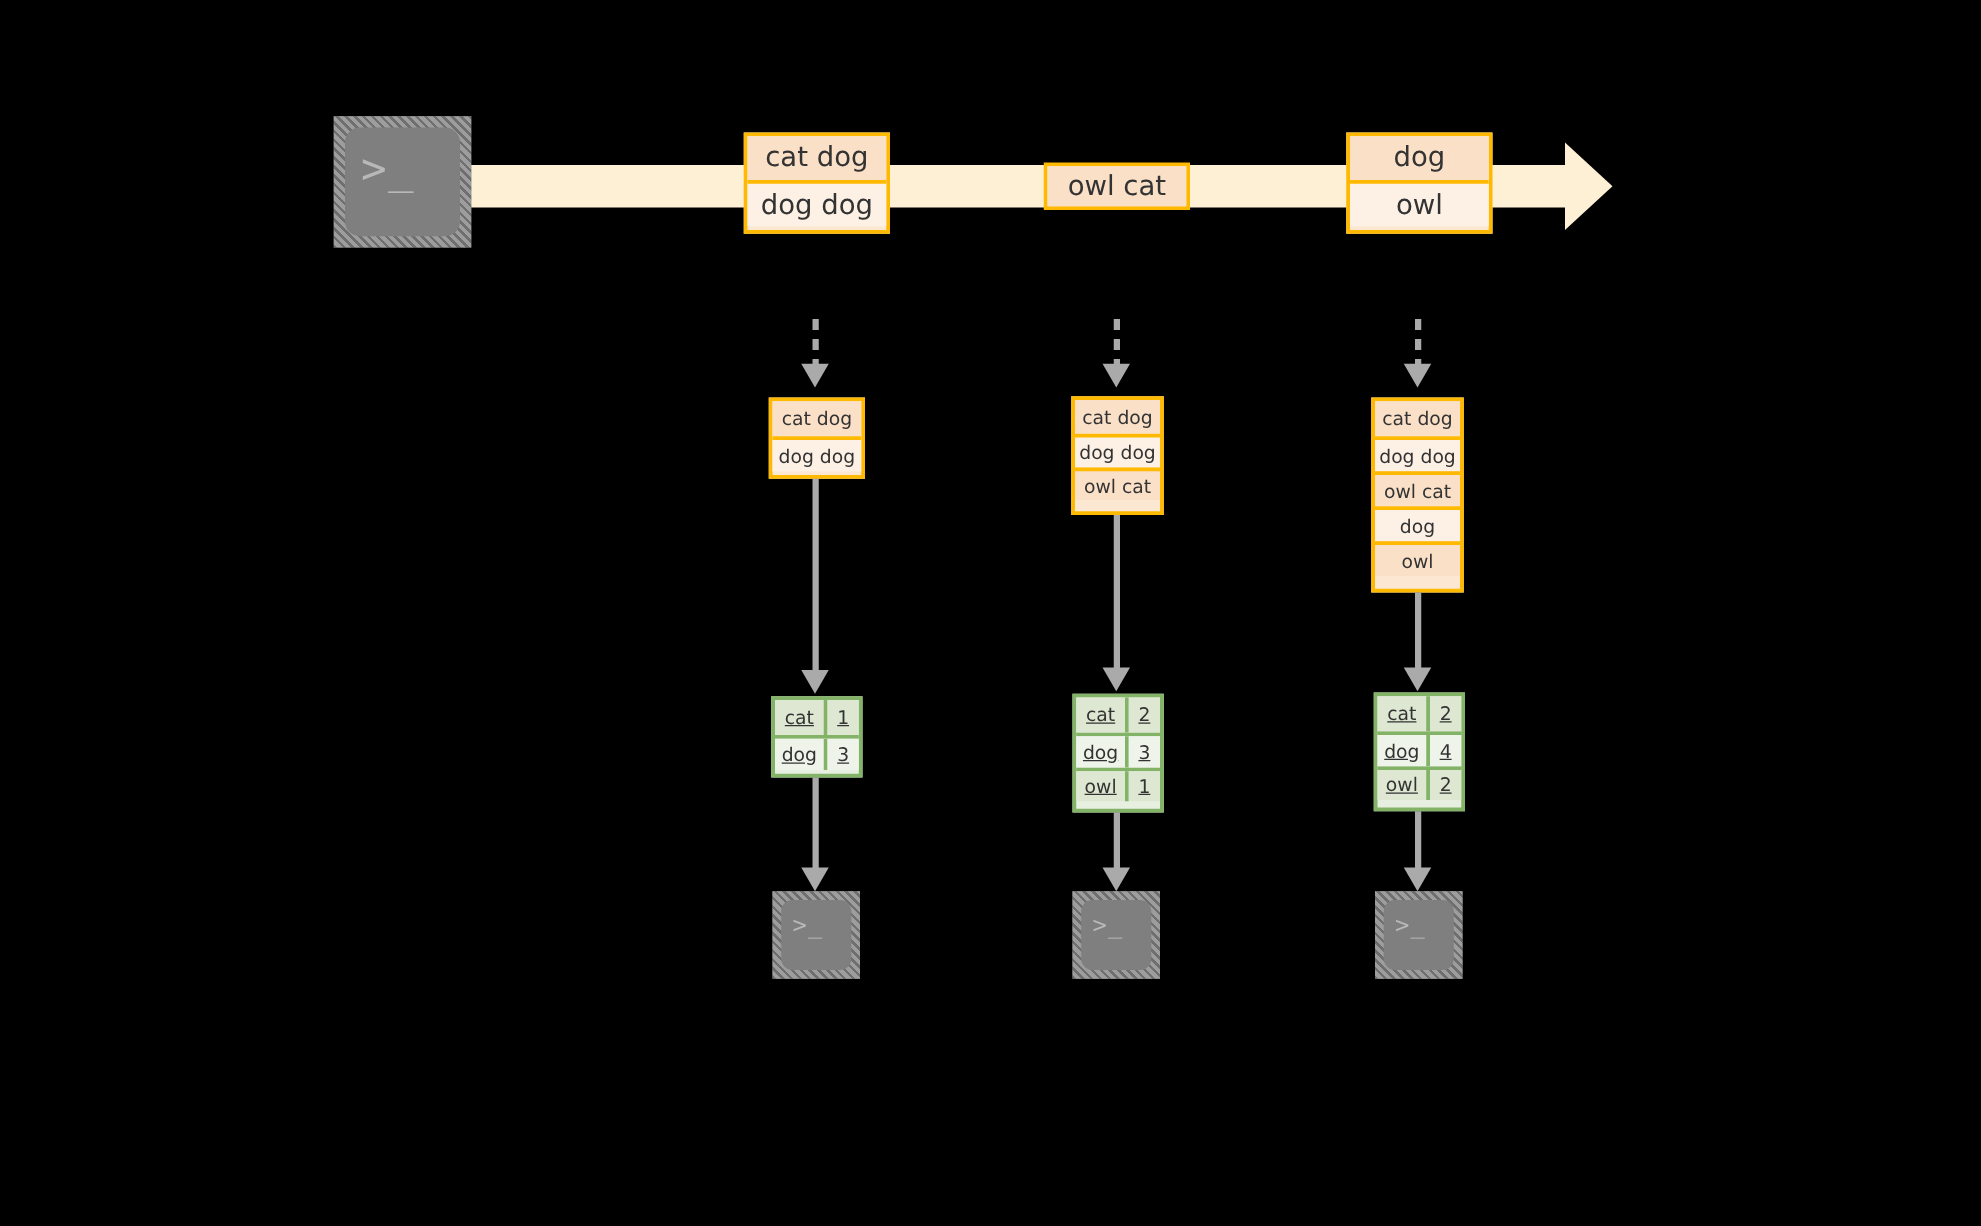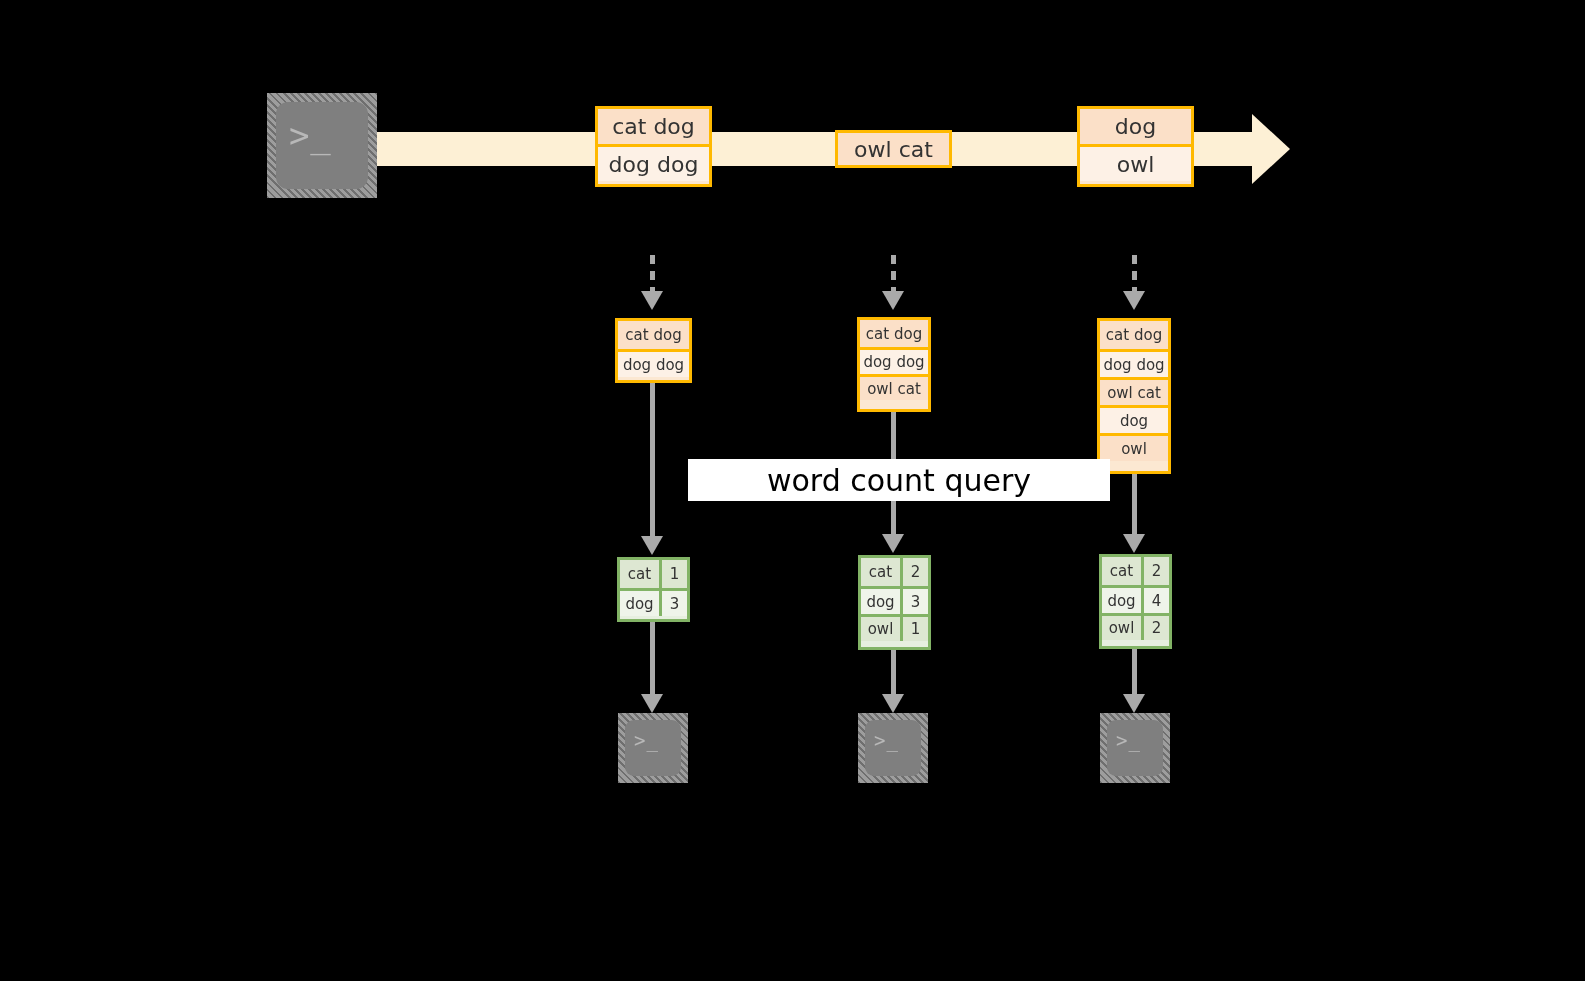--- a/index.html
+++ b/index.html
@@ -98,20 +98,21 @@
     box-sizing: border-box;
   }
   .gbox-row + .gbox-row { border-top: 3px solid #82B366; }
   .gcell {
     box-sizing: border-box;
     display: flex;
     align-items: center;
     justify-content: center;
     color: #333333;
     white-space: nowrap;
+    text-decoration: underline;
   }
   .gcell.key { border-right: 3px solid #82B366; }
   .gbox-row.shade-a .gcell { background: #DDE7D2; }
   .gbox-row.shade-b .gcell { background: #EFF4EA; }
 
   
   .conn {
     position: absolute;
     background: #AAAAAA;
     width: 5px;
@@ -270,15 +271,14 @@
 
   <div class="conn" style="left:1132px; top:649px; height:47px;"></div>
   <div class="conn-head" style="left:1123px; top:694px;"></div>
 
   <div class="term term-small" style="left:1100px; top:713px; width:70px; height:70px;">
     <div class="term-inner">
       <span class="term-glyph small">&gt;_</span>
     </div>
   </div>
 
-  <div class="query-label" style="left:688px; top:459px; width:422px; height:42px; font-size:30px;">word count query</div>
 
 </div>
 
 </body></html>

